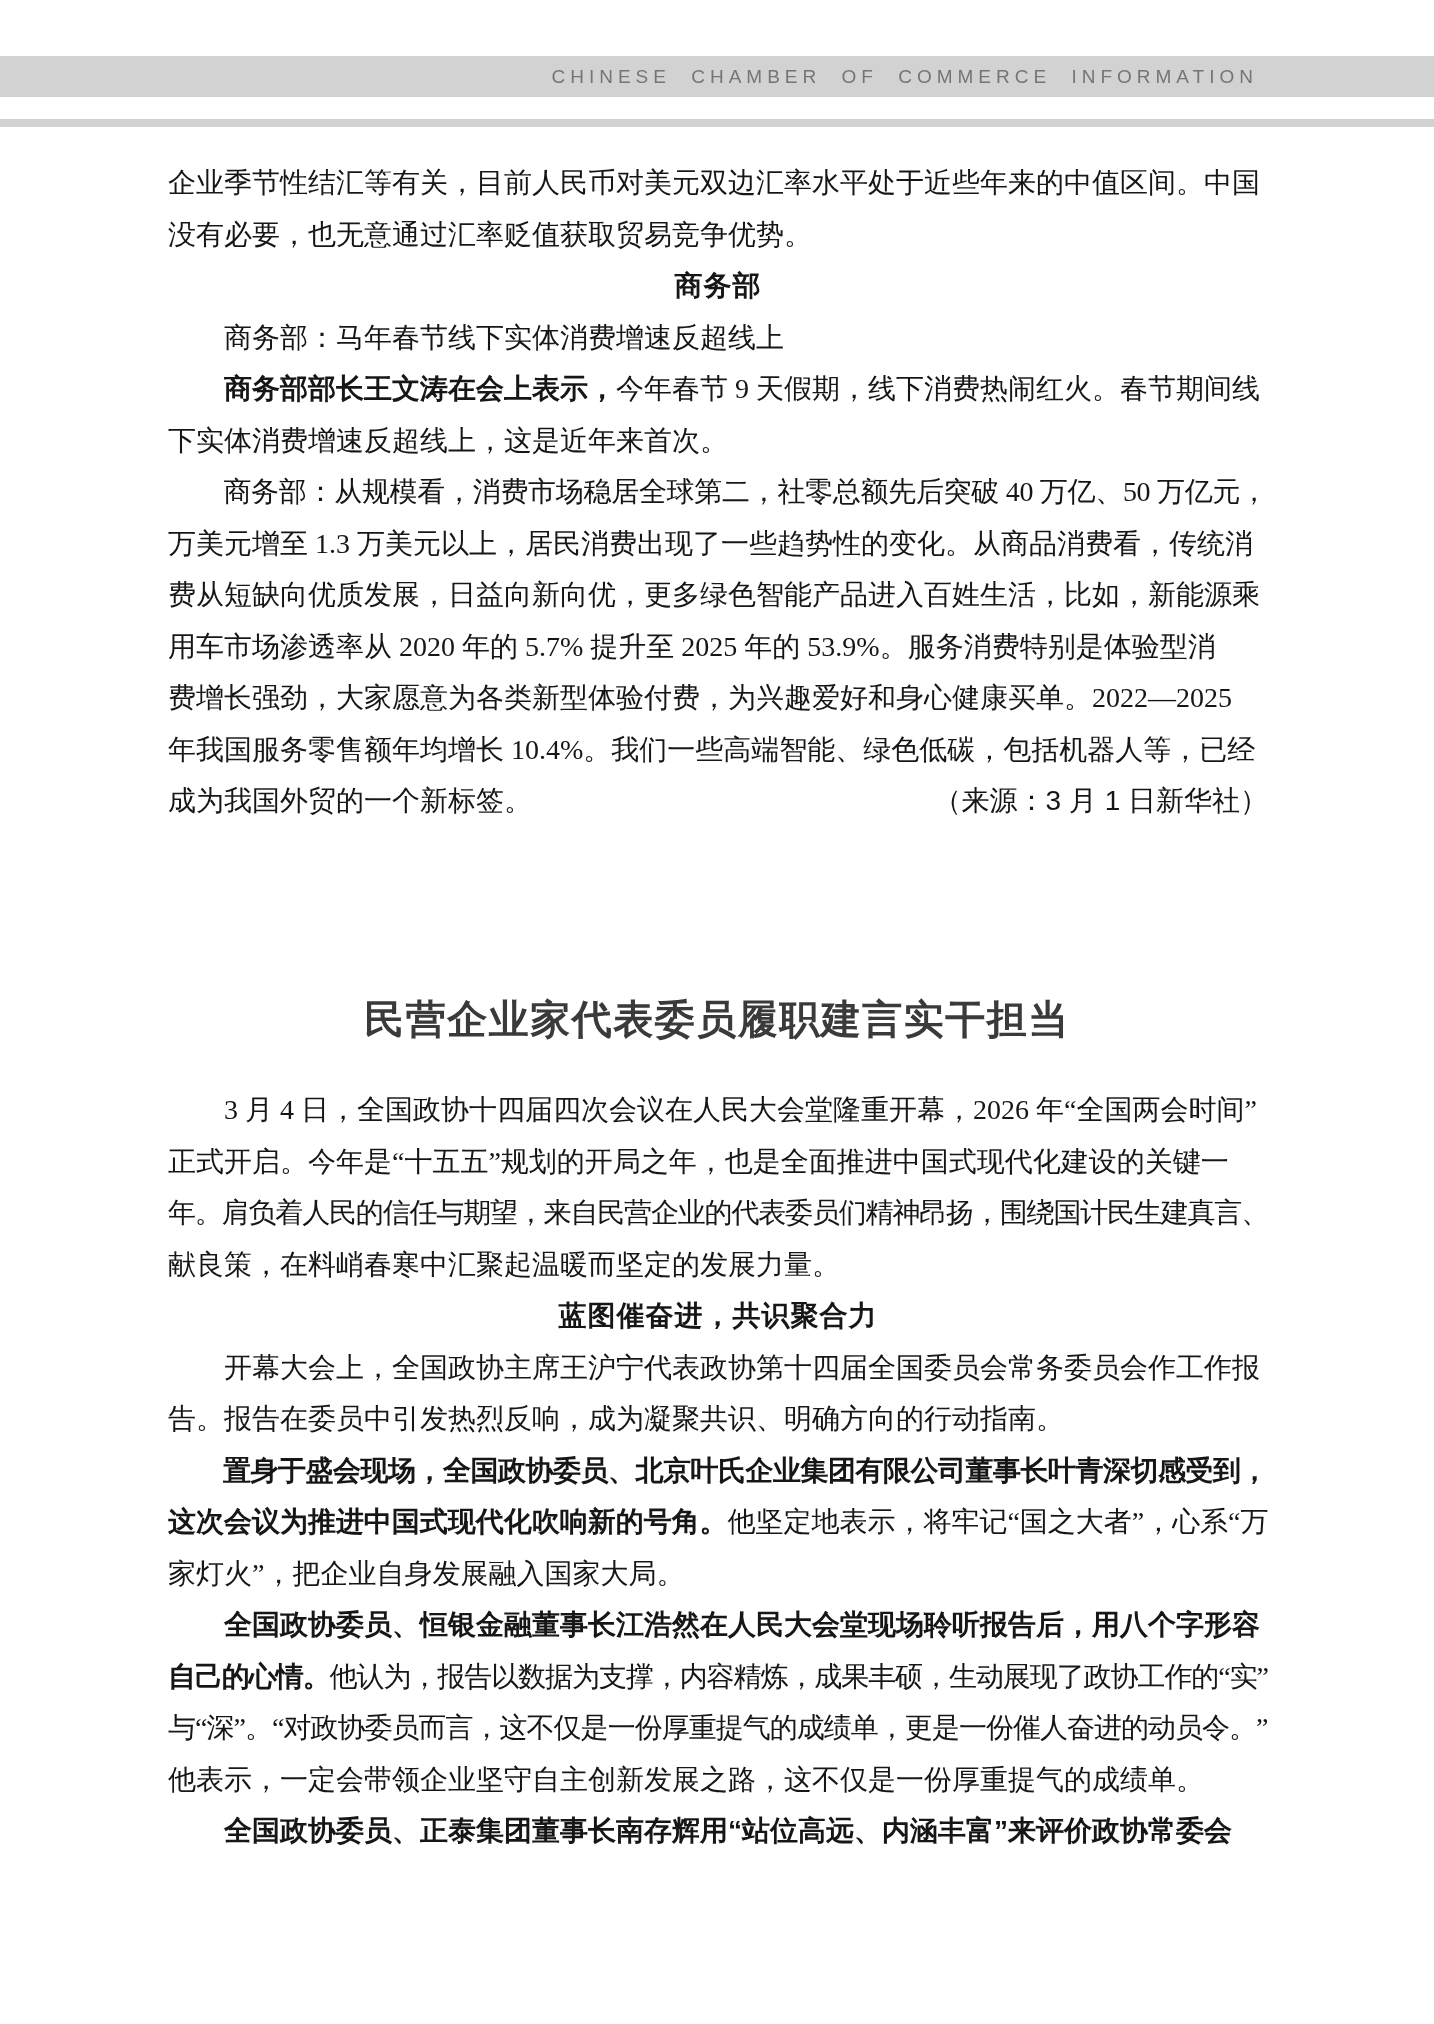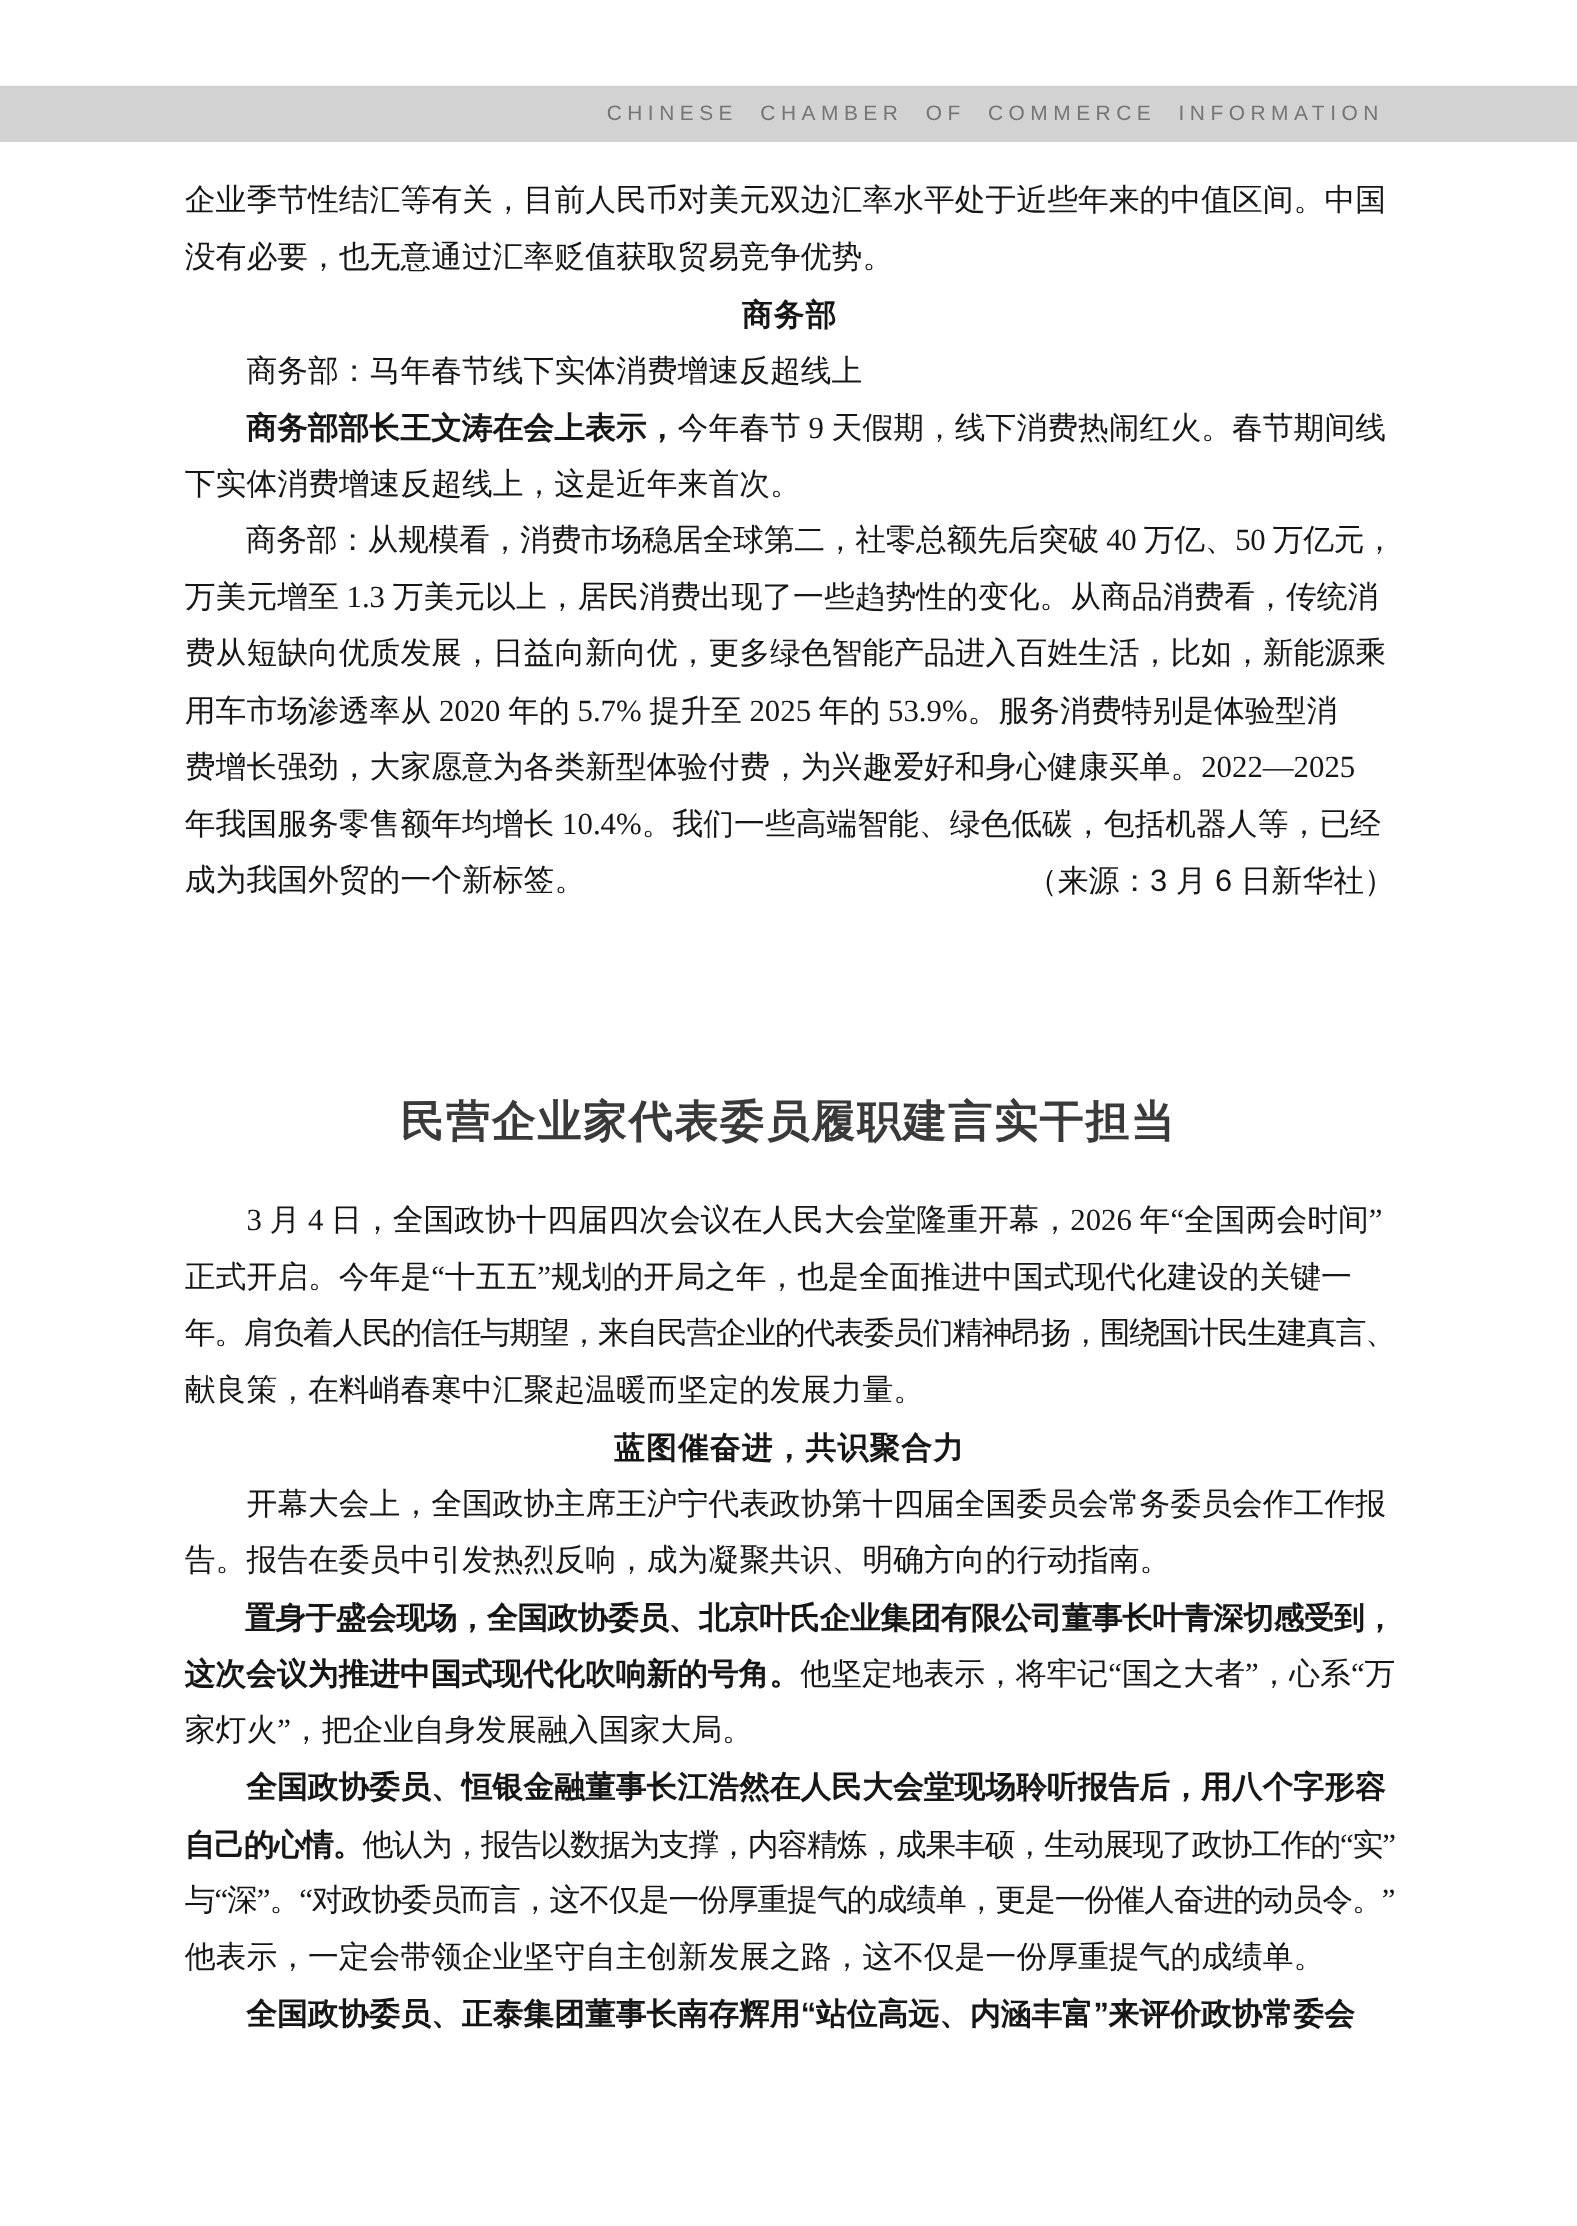--- a/index.html
+++ b/index.html
@@ -7,21 +7,21 @@
     position:relative;
     width:1434px;height:2024px;
     margin:0 auto;
     background:#ffffff;
     font-family:"Liberation Serif","DejaVu Serif",serif;
     color:#161616;
     overflow:hidden;
   }
   
   .band{position:absolute;left:0;width:100%;background:var(--band-color,#d2d2d2);}
-  .band-main{top:78px;height:51px;}
+  .band-main{top:56px;height:41px;}
   .band-thin{top:119px;height:8px;}
   .band-text{
     position:absolute;right:176px;top:50%;transform:translateY(-50%);
     font-family:"Liberation Sans","DejaVu Sans",sans-serif;
     font-size:19px;letter-spacing:5px;word-spacing:10px;
     color:var(--banner-text-color,#757575);
     white-space:nowrap;
   }
   
   .textblock{position:absolute;left:168px;width:1100px;}
@@ -71,21 +71,21 @@
       <div class="line j"><span>　　</span><span class="hei">商务部部长王文涛在会上表示，</span><span>今年春节 9 天假期，线下消费热闹红火。春节期间线</span></div>
       <div class="line"><span>下实体消费增速反超线上，这是近年来首次。</span></div>
       <div class="line j" style="letter-spacing: -0.3px;"><span>　　商务部：从规模看，消费市场稳居全球第二，社零总额先后突破 40 万亿、50 万亿元，</span></div>
       <div class="line j"><span>万美元增至 1.3 万美元以上，居民消费出现了一些趋势性的变化。从商品消费看，传统消</span></div>
       <div class="line j"><span>费从短缺向优质发展，日益向新向优，更多绿色智能产品进入百姓生活，比如，新能源乘</span></div>
       <div class="line j"><span>用车市场渗透率从 2020 年的 5.7% 提升至 2025 年的 53.9%。服务消费特别是体验型消</span></div>
       <div class="line j"><span>费增长强劲，大家愿意为各类新型体验付费，为兴趣爱好和身心健康买单。2022—2025</span></div>
       <div class="line j"><span>年我国服务零售额年均增长 10.4%。我们一些高端智能、绿色低碳，包括机器人等，已经</span></div>
       <div class="line split">
         <span>成为我国外贸的一个新标签。</span>
-        <span class="src">（来源：3 月 6 日新华社）</span>
+        <span class="src">（来源：3 月 1 日新华社）</span>
       </div>
     </div>
 
   <h1 class="article-title">民营企业家代表委员履职建言实干担当</h1>
 
   <div id="sec2" class="textblock">
       <div class="line j"><span>　　3 月 4 日，全国政协十四届四次会议在人民大会堂隆重开幕，2026 年“全国两会时间”</span></div>
       <div class="line j"><span>正式开启。今年是“十五五”规划的开局之年，也是全面推进中国式现代化建设的关键一</span></div>
       <div class="line j" style="letter-spacing: -1.17px;"><span>年。肩负着人民的信任与期望，来自民营企业的代表委员们精神昂扬，围绕国计民生建真言、</span></div>
       <div class="line"><span>献良策，在料峭春寒中汇聚起温暖而坚定的发展力量。</span></div>

